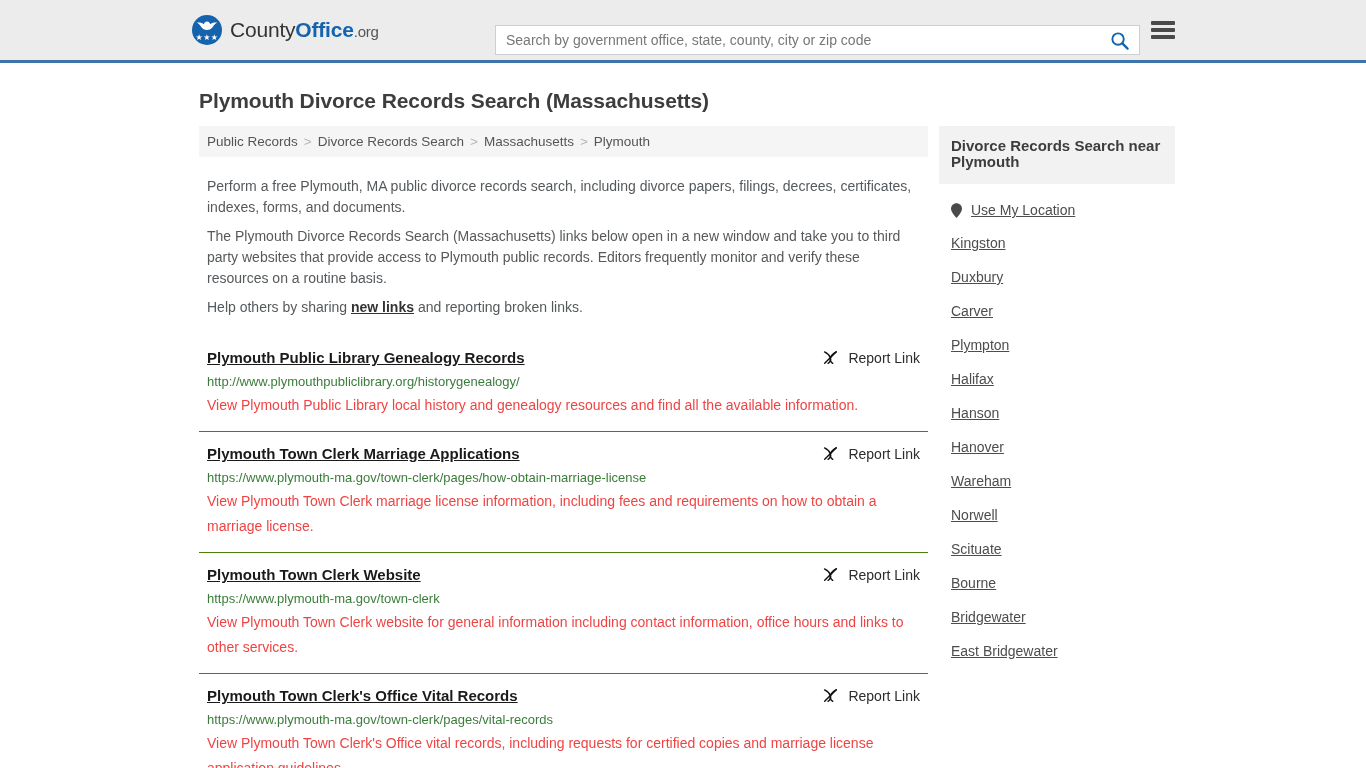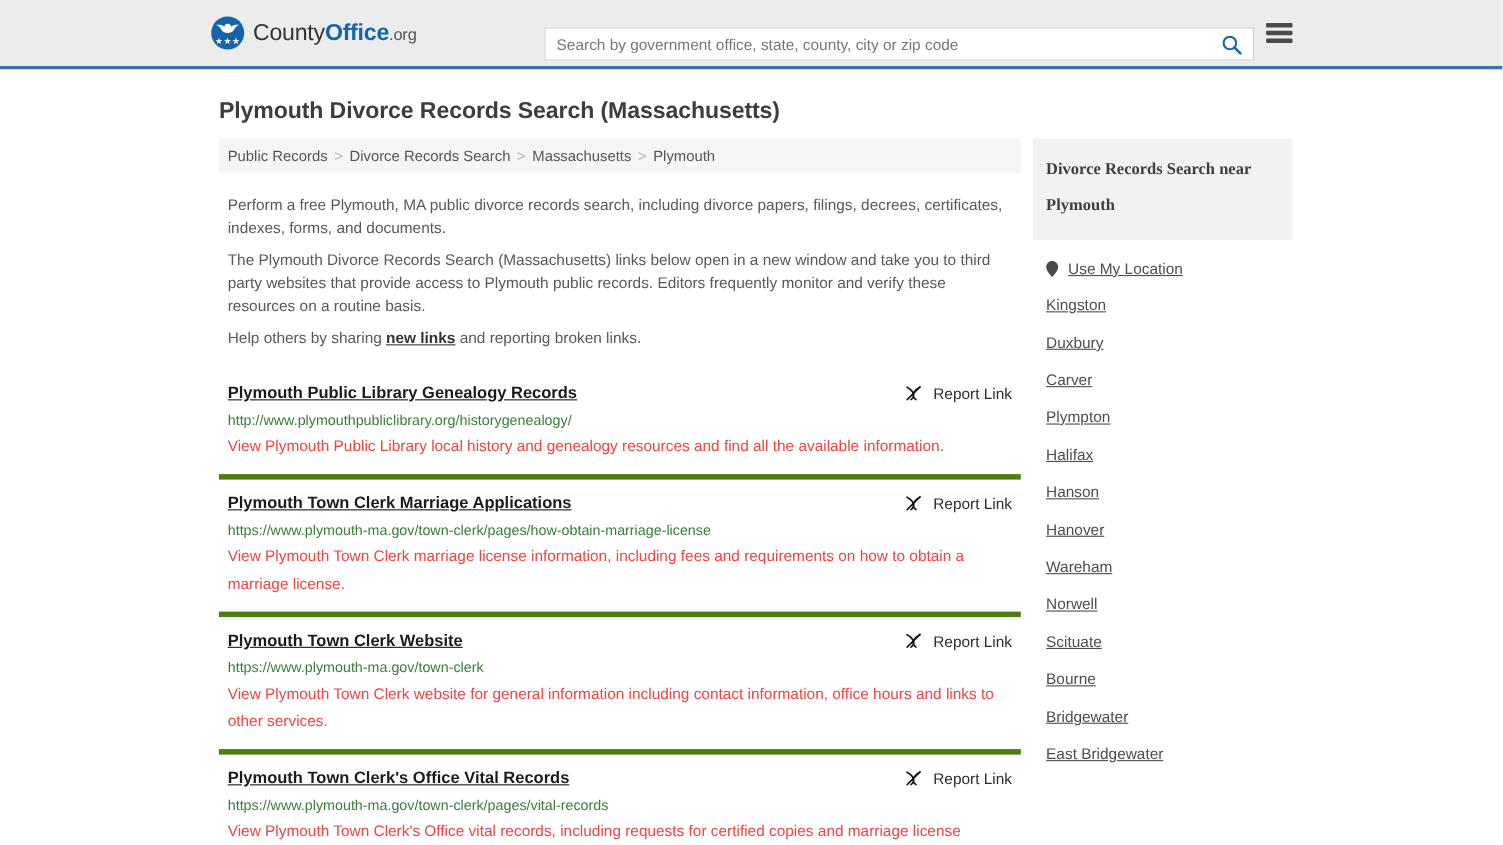--- a/index.html
+++ b/index.html
@@ -155,21 +155,21 @@
   .intro a.inline {
     color: #333333;
     text-decoration: underline;
     font-weight: bold;
   }
 
   
   .results { margin-top: 16px; }
   .result {
     padding: 12px 8px 13px 8px;
-    border-top: 5px solid #4d7c0f;
+    border-top: 1px solid #4d7c0f;
   }
   .result:first-child { border-top: 0; padding-top: 14px; }
   .result-head {
     display: flex;
     align-items: flex-start;
     justify-content: space-between;
   }
   .result-title {
     font-size: 15px;
     font-weight: bold;
@@ -213,22 +213,21 @@
 
   
   .side-box {
     background: #f2f2f2;
     padding: 12px 14px 14px 12px;
   }
   .side-title {
     font-size: 15px;
     font-weight: bold;
     color: #3d3d3d;
-    line-height: 33px;
-    font-family: Liberation Serif, serif;
+    line-height: 16px;
   }
   .side-list { margin-top: 10px; }
   .side-geo {
     display: flex;
     align-items: center;
     gap: 9px;
     padding: 8px 0 8px 12px;
   }
   .pin-icon {
     width: 11px; height: 15px;

